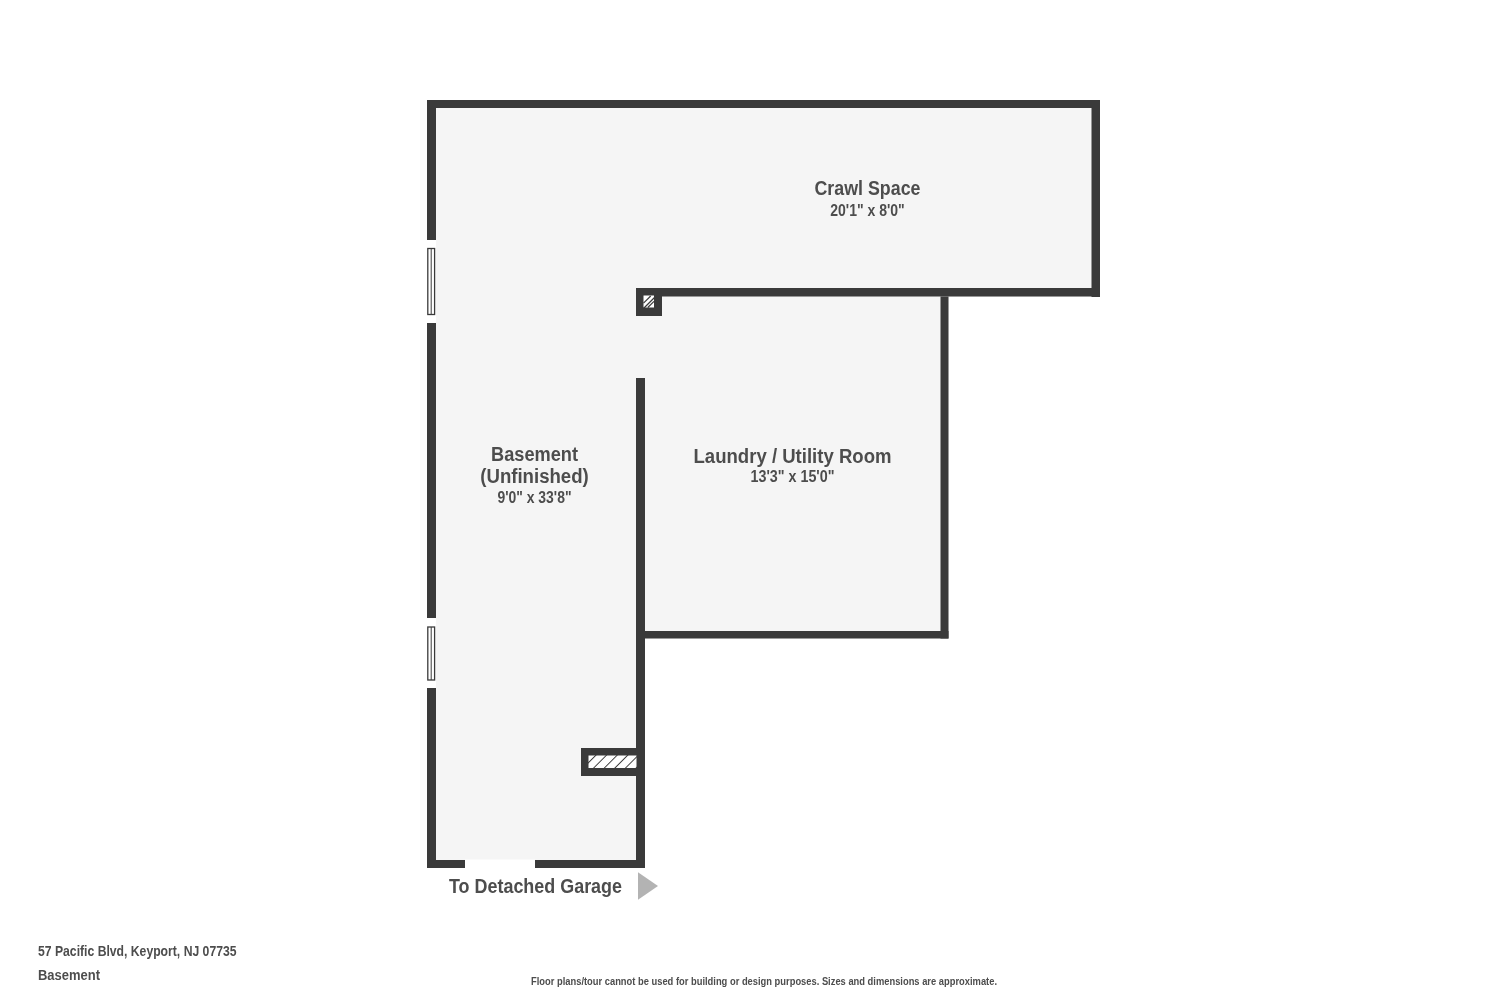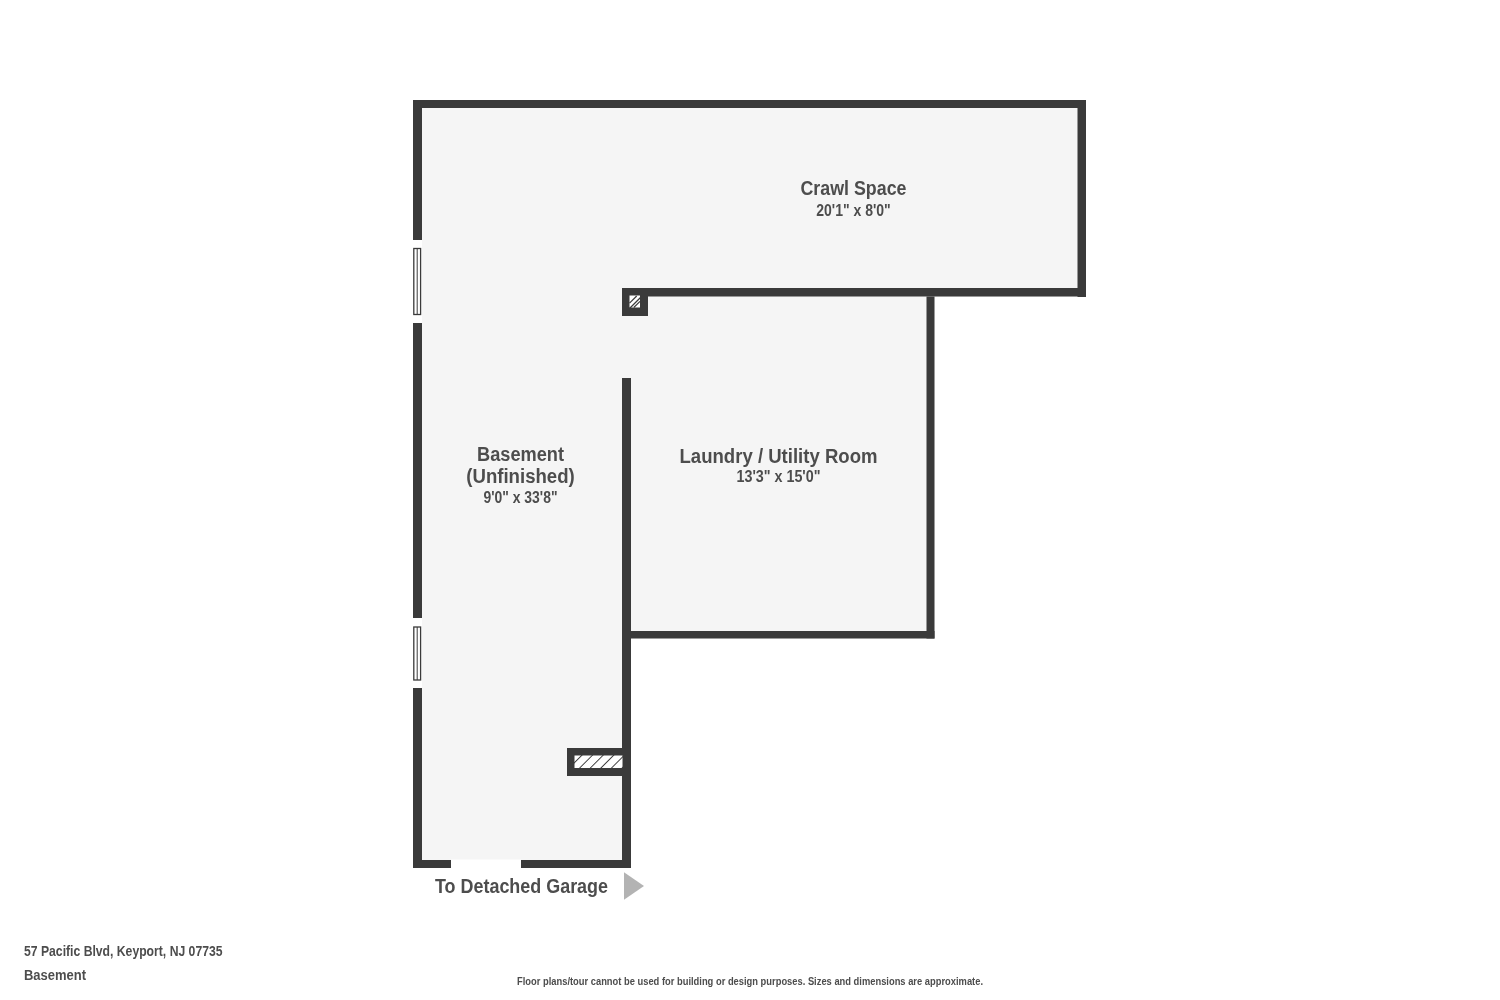--- a/index.html
+++ b/index.html
@@ -1,16 +1,16 @@
 <!DOCTYPE html>
 <html><head>
 <meta charset="utf-8">
 <style>
   html,body{margin:0;padding:0;background:#ffffff;}
-  .wrap{width:1260px;height:1000px;position:relative;font-family:"Liberation Sans",sans-serif;}
+  .wrap{width:1260px;height:1000px;position:relative;font-family:"Liberation Sans",sans-serif;padding-left:14px;}
   svg text{font-family:"Liberation Sans",sans-serif;font-weight:bold;fill:#4d4d4d;}
 </style>
 </head>
 <body>
 <div class="wrap">
 <svg width="1500" height="1000" viewBox="0 0 1500 1000">
   <defs>
     <pattern id="hatch" width="7.5" height="7.5" patternTransform="rotate(45 0 0)" patternUnits="userSpaceOnUse">
       <rect width="7.5" height="7.5" fill="#ffffff"></rect>
       <line x1="0" y1="0" x2="0" y2="7.5" stroke="#3a3a3a" stroke-width="1.9"></line>

